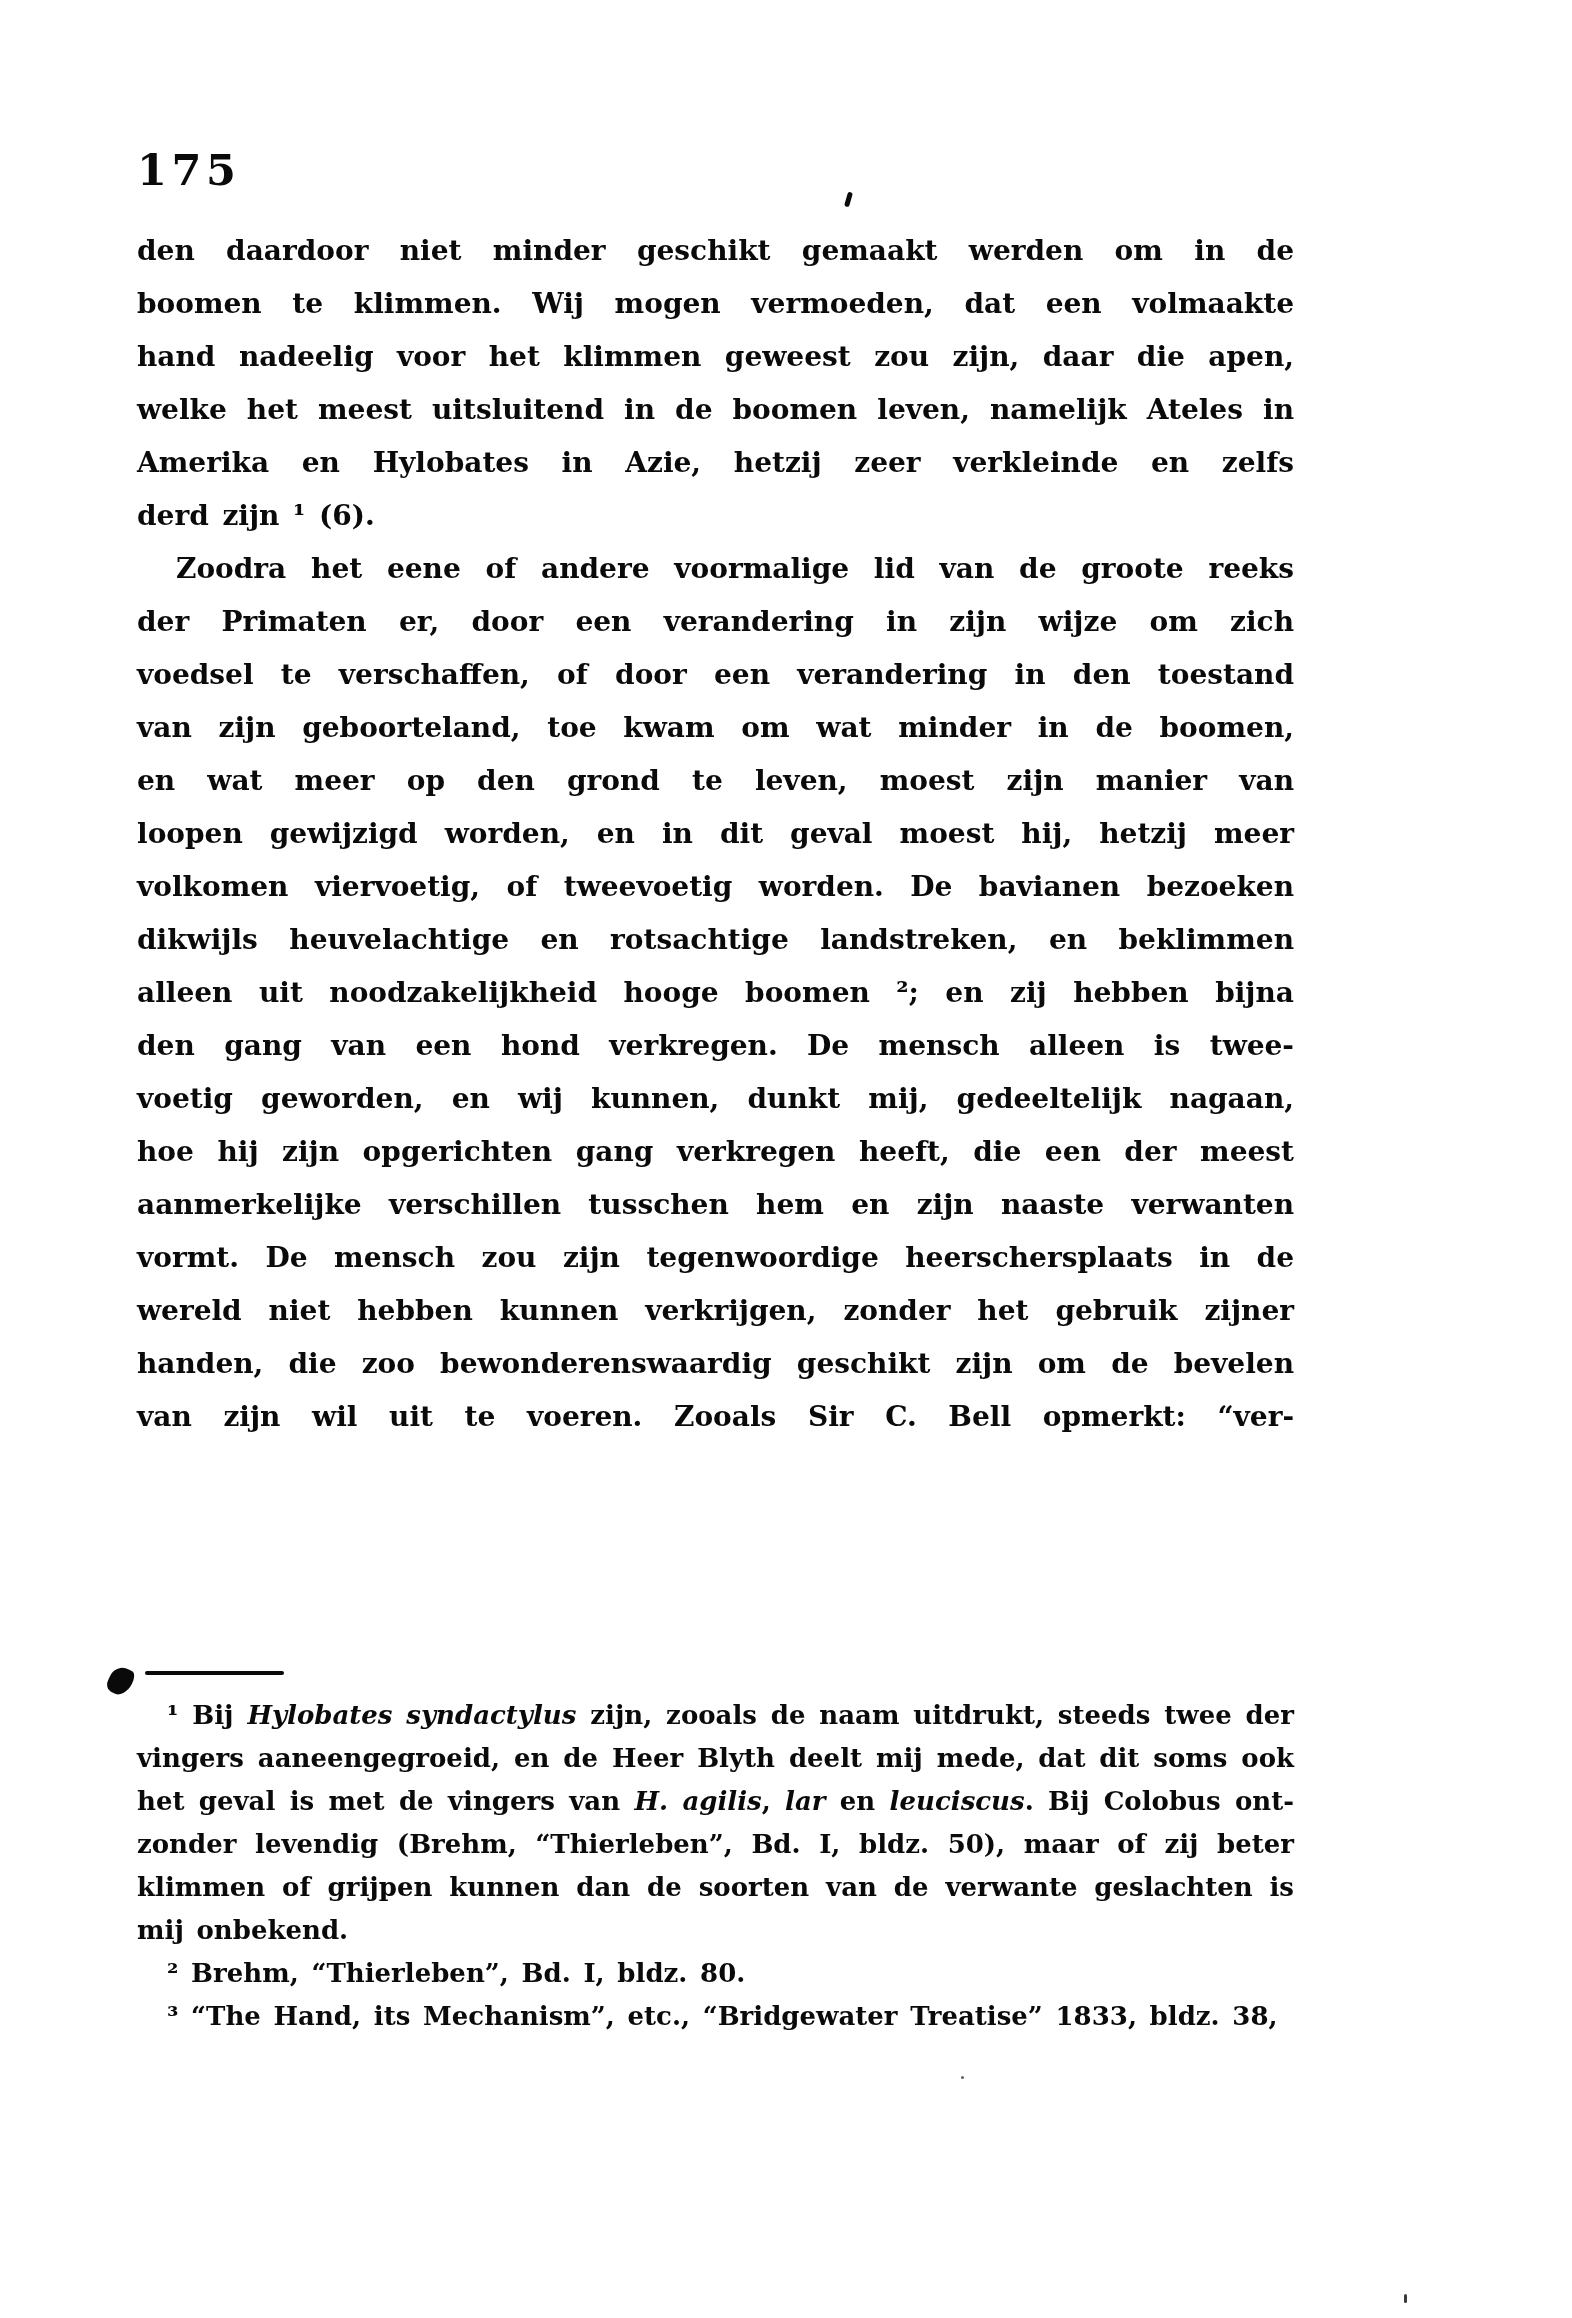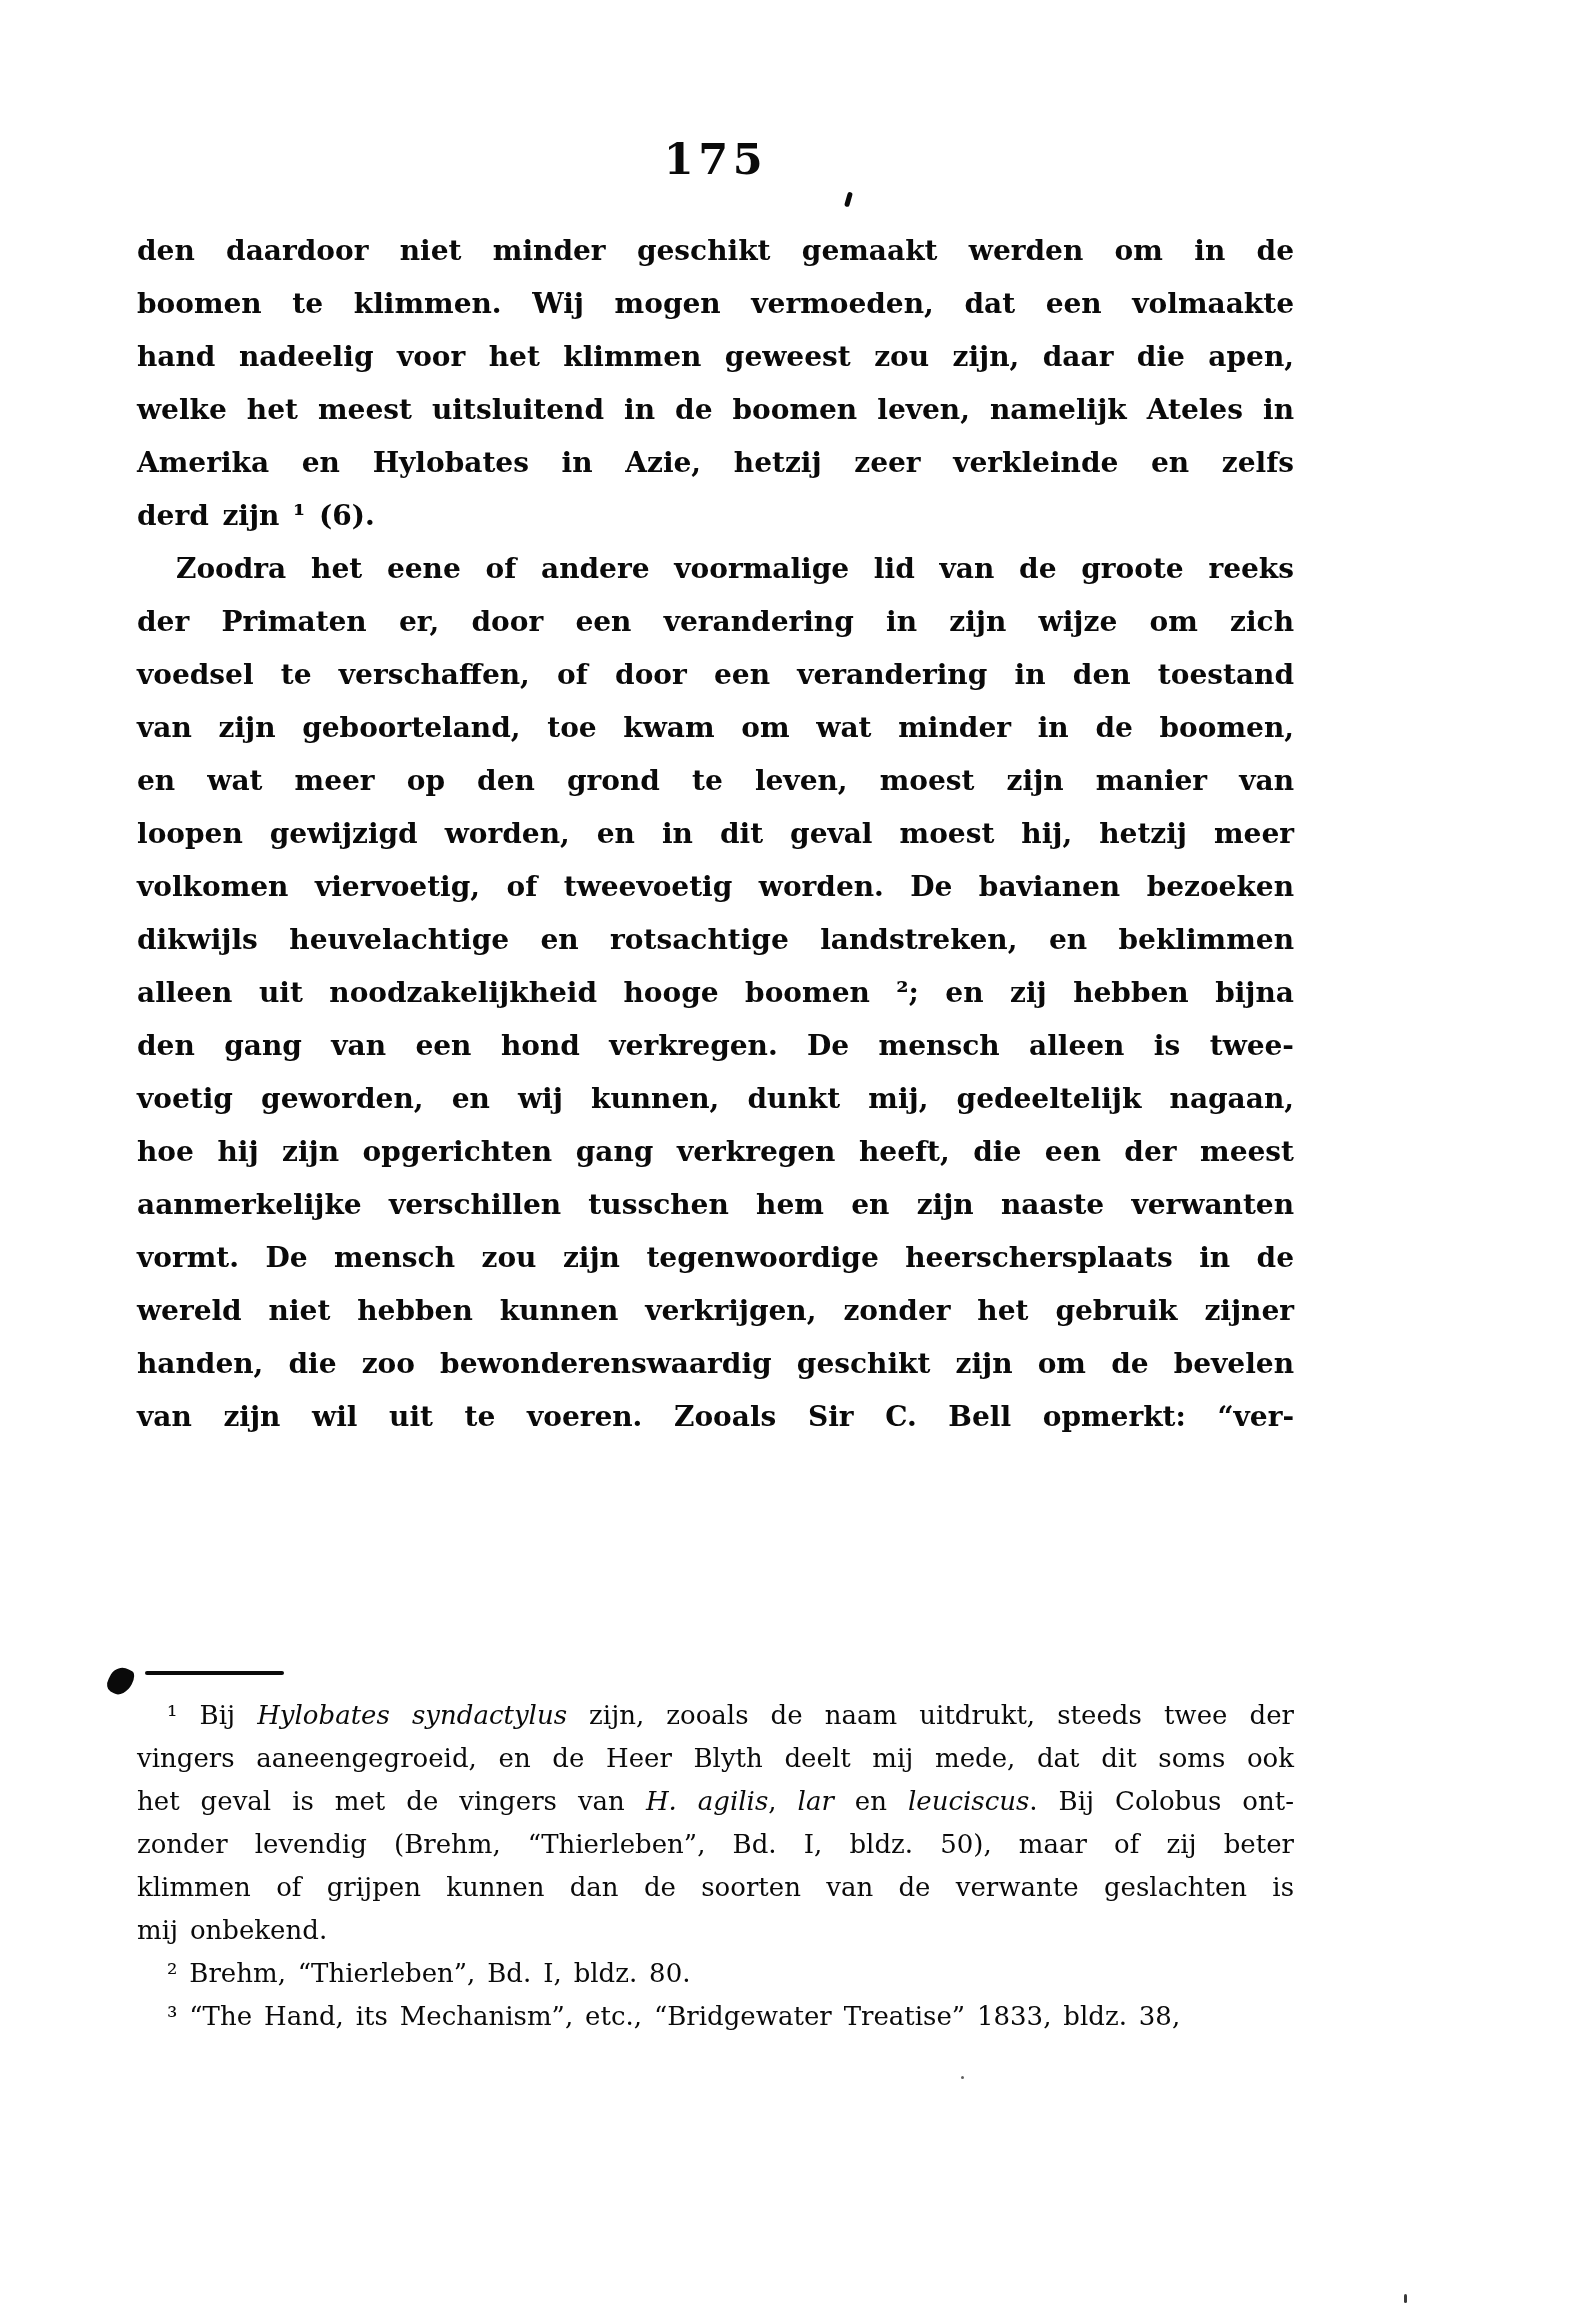--- a/index.html
+++ b/index.html
@@ -12,23 +12,22 @@
     width: 1572px;
     height: 2401px;
     background: var(--paper, #ffffff);
     color: var(--ink, #000000);
     font-family: "DejaVu Serif", "Liberation Serif", serif;
     overflow: hidden;
   }
   .page-number {
     position: absolute;
     left: 137px;
-    top: 134px;
+    top: 145px;
     width: 1157px;
-    text-align: center;
     font-size: 43px;
     font-weight: 700;
     letter-spacing: 4.6px;
   }
   .body-text {
     position: absolute;
     left: 137px;
     top: 224px;
     width: 1157px;
   }
@@ -41,21 +40,21 @@
     white-space: normal;
   }
   .footnotes {
     position: absolute;
     left: 137px;
     top: 1694px;
     width: 1157px;
   }
   .fline {
     font-size: 26px;
-    font-weight: 400;
+    font-weight: 700;
     line-height: 43px;
     height: 43px;
     word-spacing: 0.14em;
   }
   .just {
     text-align: justify;
     text-align-last: justify;
   }
   .bline.indent { padding-left: 39px; }
   .fline.indent { padding-left: 30px; }

